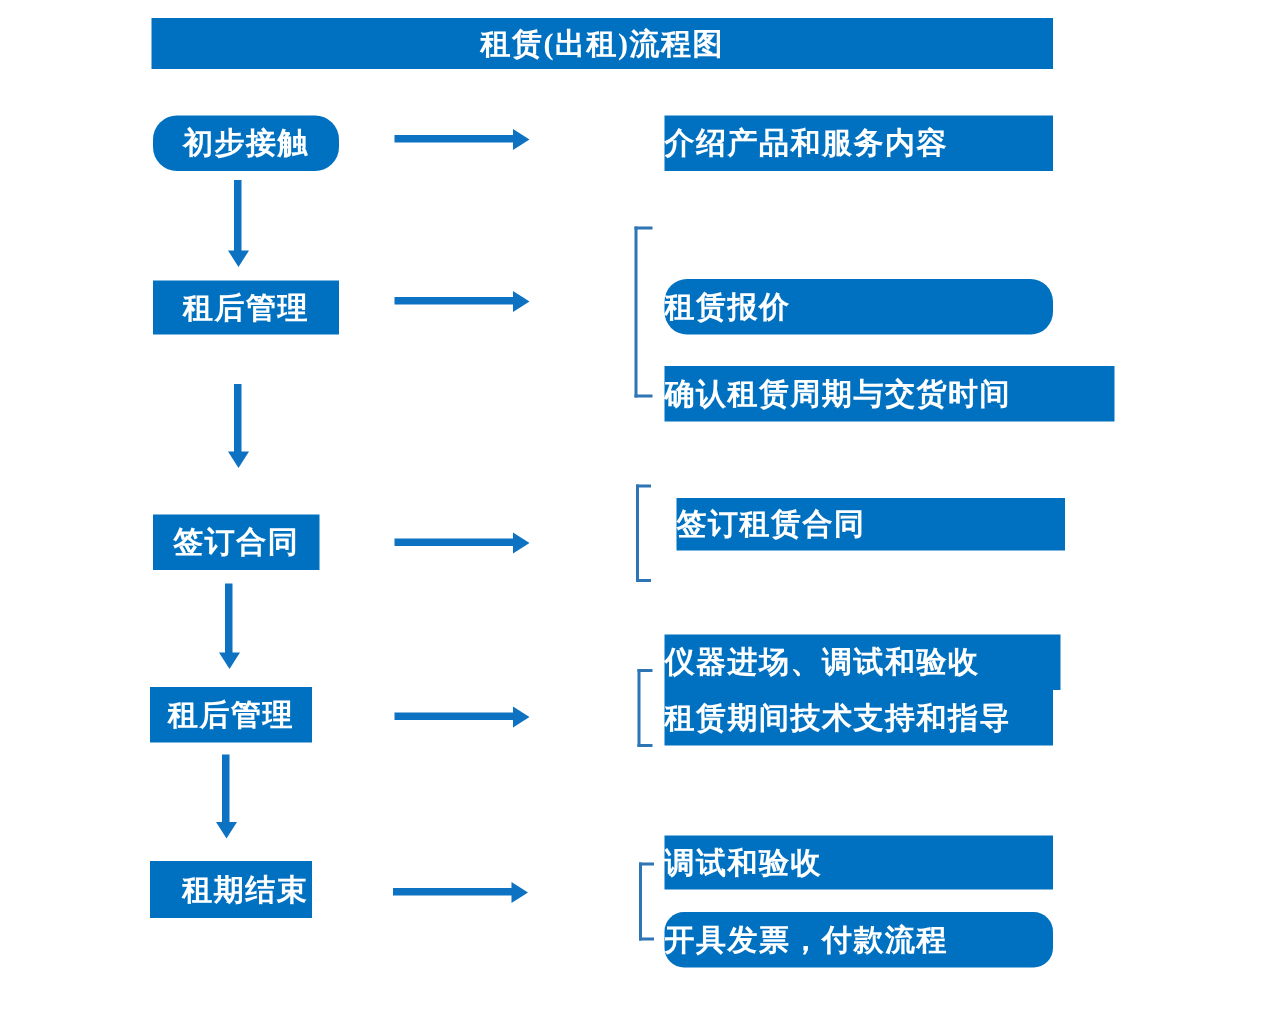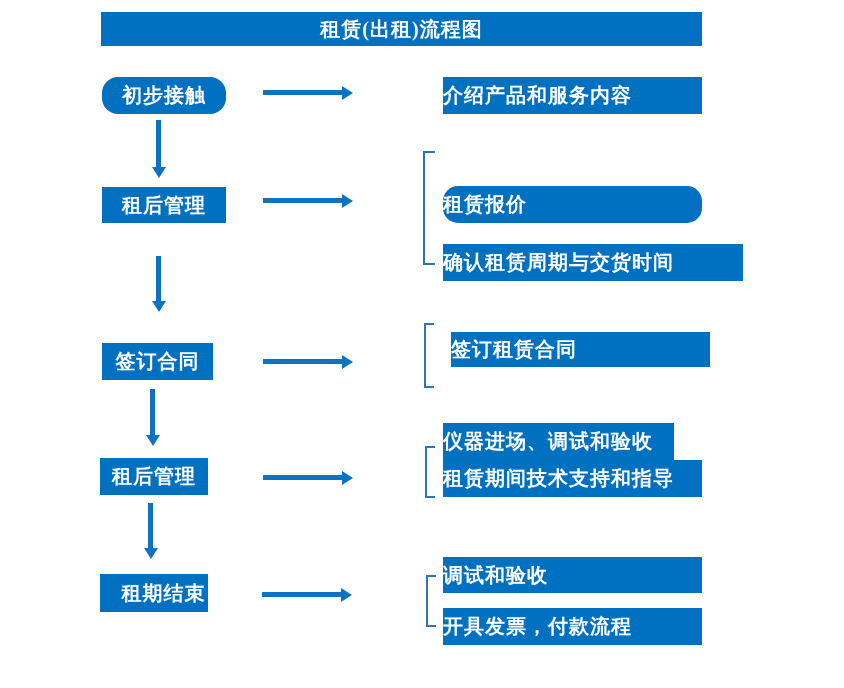--- a/index.html
+++ b/index.html
@@ -100,19 +100,19 @@
   <div class="bracket" style="left:425px; top:446px; width:10px; height:52px;"></div>
   <div class="bracket" style="left:426px; top:575px; width:10px; height:52px;"></div>
 
   <div class="box detail" style="left:443px; top:77px;  width:259px; height:37px;">介绍产品和服务内容</div>
 
   <div class="box detail" style="left:443px; top:186px; width:259px; height:37px;border-radius:15px;">租赁报价</div>
   <div class="box detail" style="left:443px; top:244px; width:300px; height:37px;">确认租赁周期与交货时间</div>
 
   <div class="box detail" style="left:451px; top:315px; width:259px; height:35px;margin-top:17px;">签订租赁合同</div>
 
-  <div class="box detail" style="left:443px; top:423px; width:231px; height:37px;">仪器进场、调试和验收</div>
+  <div class="box detail" style="left:443px; top:423px; width:264px; height:37px;">仪器进场、调试和验收</div>
   <div class="box detail" style="left:443px; top:460px; width:259px; height:37px;">租赁期间技术支持和指导</div>
 
   <div class="box detail" style="left:443px; top:557px; width:259px; height:36px;">调试和验收</div>
-  <div class="box detail" style="left:443px; top:608px; width:259px; height:37px;">开具发票，付款流程</div>
+  <div class="box detail" style="left:443px; top:608px; width:259px; height:37px;border-radius:13px;">开具发票，付款流程</div>
 
 </div>
 
 </body></html>

